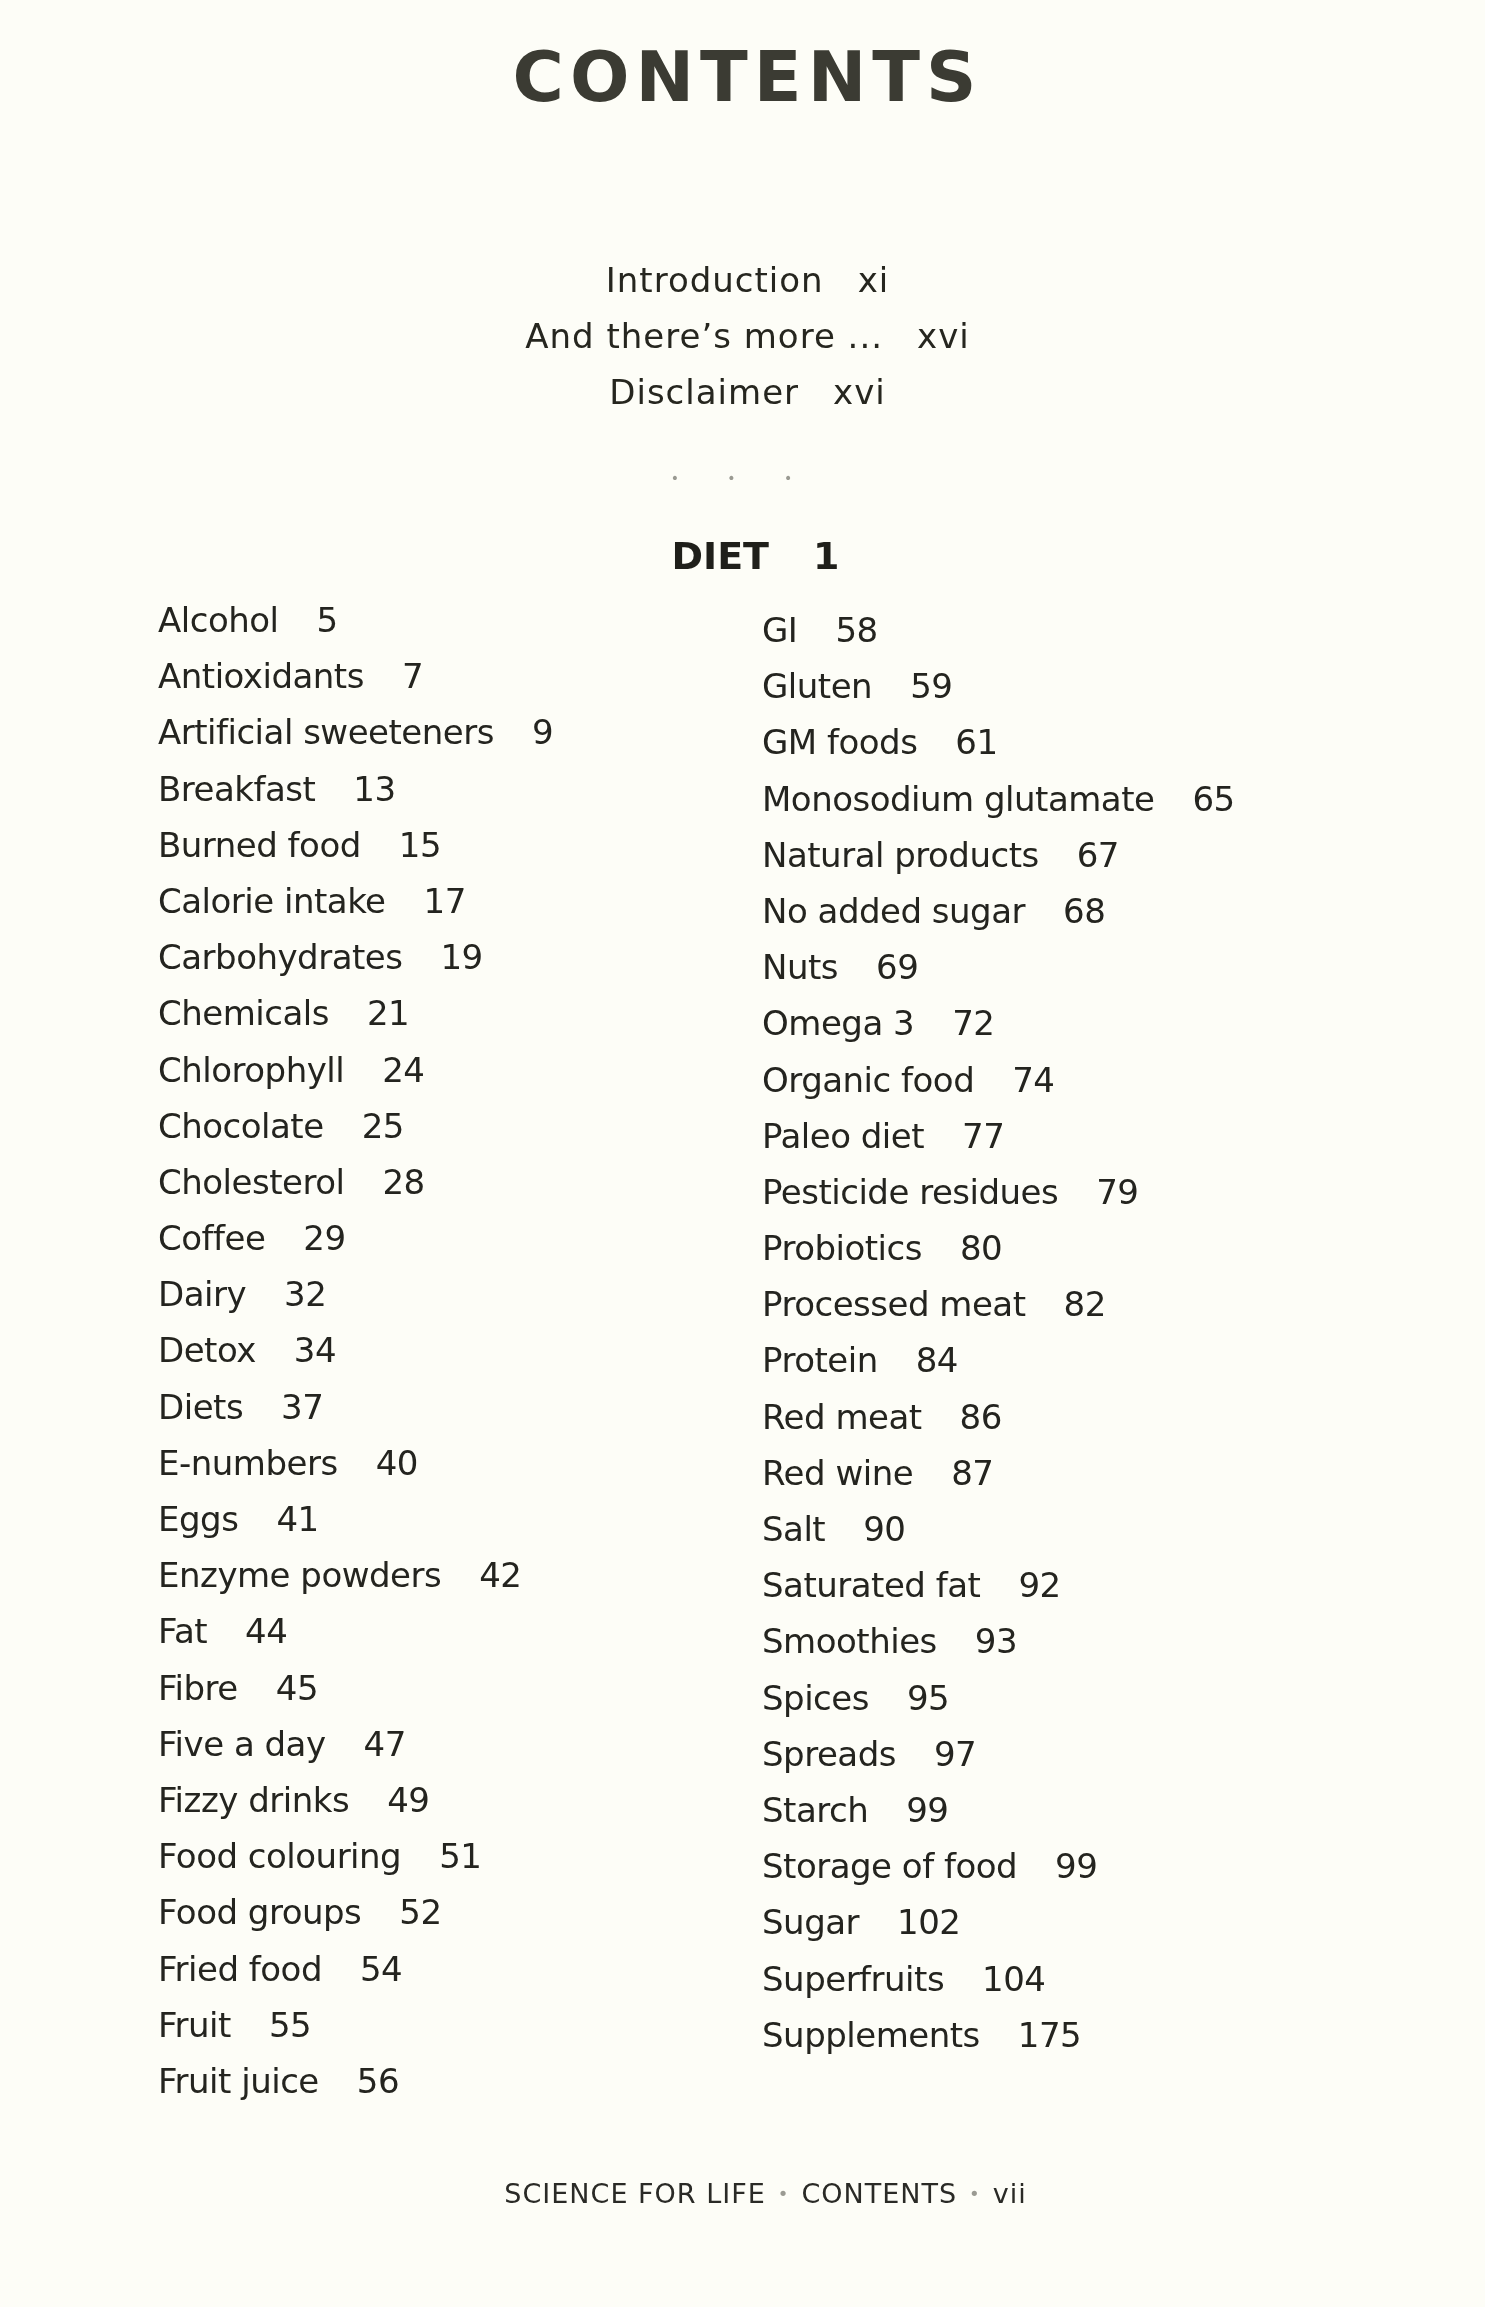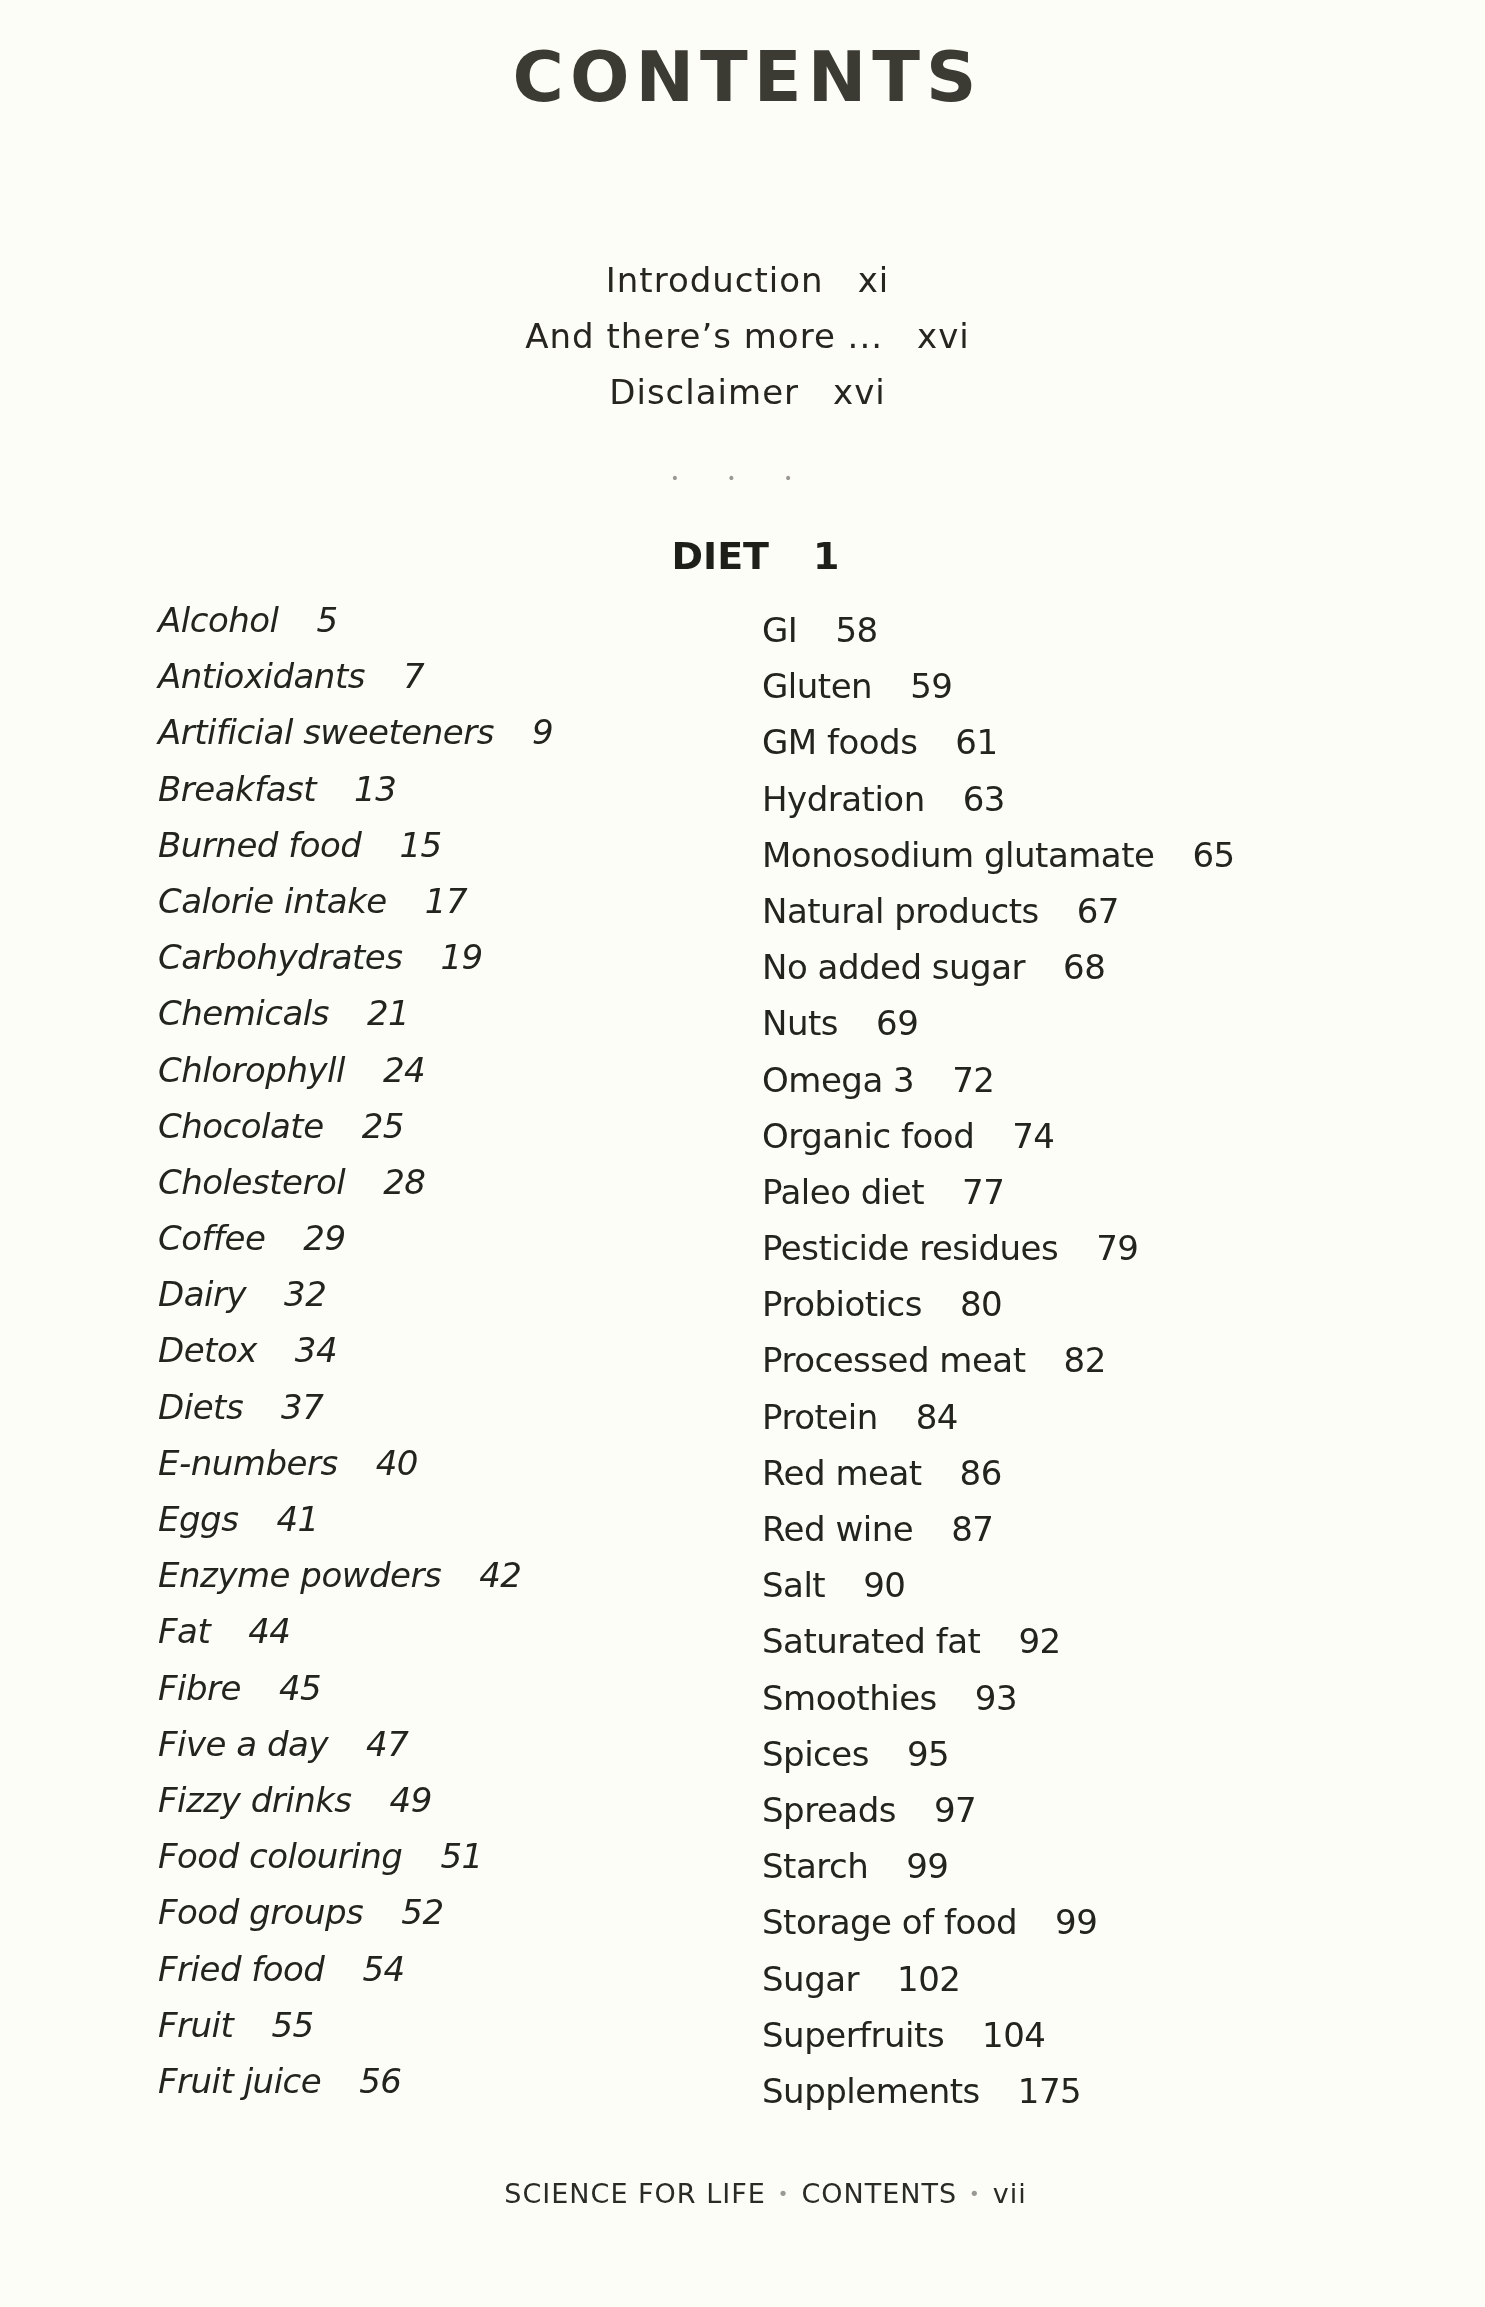--- a/index.html
+++ b/index.html
@@ -69,21 +69,20 @@
   }
   .col {
     position: absolute;
     margin: 0;
     padding: 0;
     list-style: none;
   }
   .col-left {
     top: 592px;
     left: 158px;
-    font-style: italic;
   }
   .col-right {
     top: 594px;
     left: 762px;
     margin-top: 8px;
   }
   .entry {
     font-size: 34px;
     line-height: 56.2px;
     height: 56.2px;
@@ -161,21 +160,20 @@
     <li class="entry"><span>Food colouring</span><span class="pg">51</span></li>
     <li class="entry"><span>Food groups</span><span class="pg">52</span></li>
     <li class="entry"><span>Fried food</span><span class="pg">54</span></li>
     <li class="entry"><span>Fruit</span><span class="pg">55</span></li>
     <li class="entry"><span>Fruit juice</span><span class="pg">56</span></li>
   </ul>
 <ul class="col col-right" id="col-right">
     <li class="entry"><span>GI</span><span class="pg">58</span></li>
     <li class="entry"><span>Gluten</span><span class="pg">59</span></li>
     <li class="entry"><span>GM foods</span><span class="pg">61</span></li>
-    <li class="entry"><span>Hydration</span><span class="pg">63</span></li>
     <li class="entry"><span>Monosodium glutamate</span><span class="pg">65</span></li>
     <li class="entry"><span>Natural products</span><span class="pg">67</span></li>
     <li class="entry"><span>No added sugar</span><span class="pg">68</span></li>
     <li class="entry"><span>Nuts</span><span class="pg">69</span></li>
     <li class="entry"><span>Omega 3</span><span class="pg">72</span></li>
     <li class="entry"><span>Organic food</span><span class="pg">74</span></li>
     <li class="entry"><span>Paleo diet</span><span class="pg">77</span></li>
     <li class="entry"><span>Pesticide residues</span><span class="pg">79</span></li>
     <li class="entry"><span>Probiotics</span><span class="pg">80</span></li>
     <li class="entry"><span>Processed meat</span><span class="pg">82</span></li>

